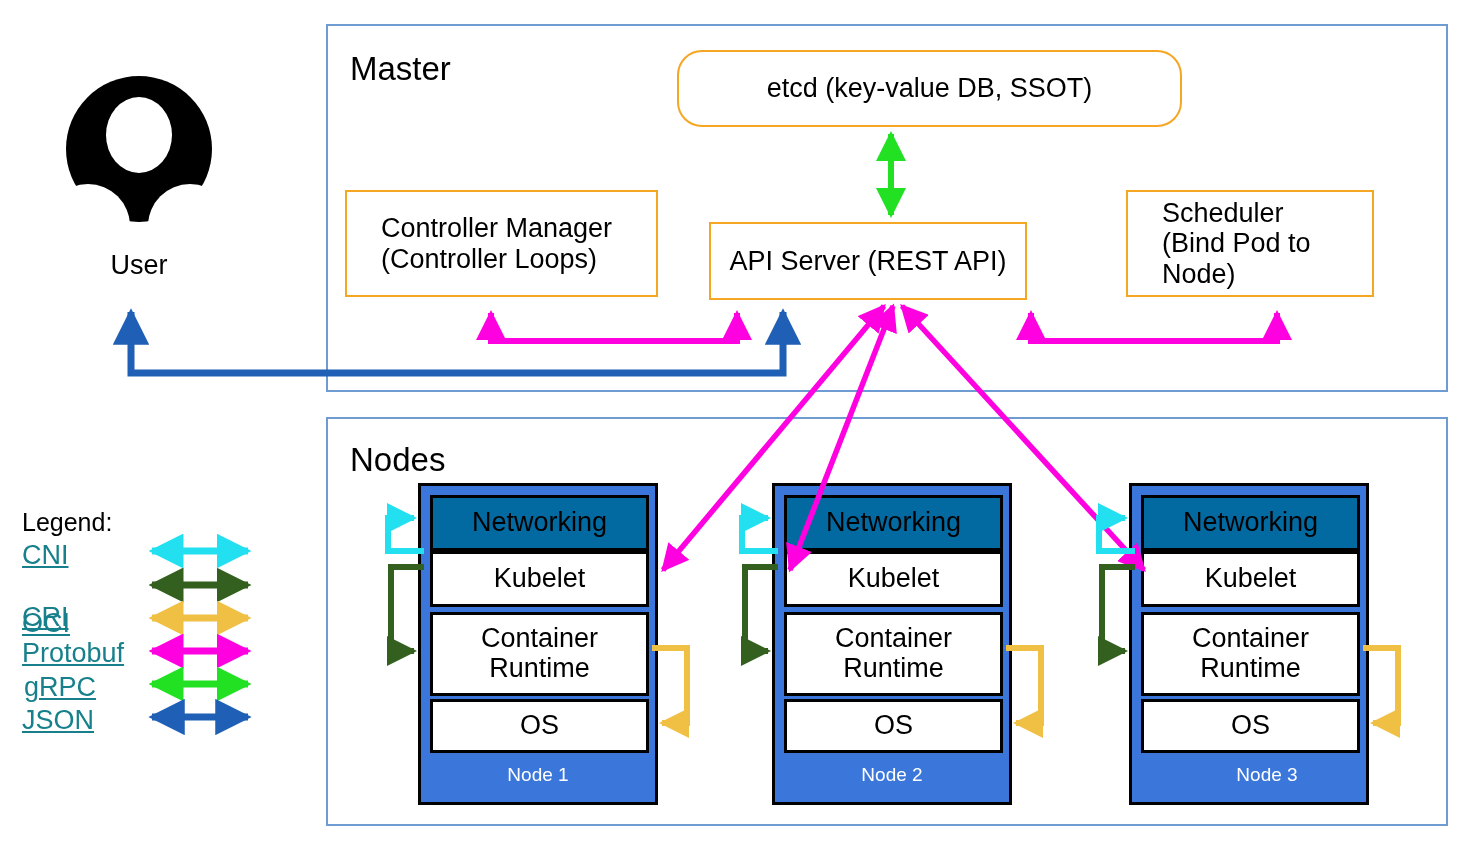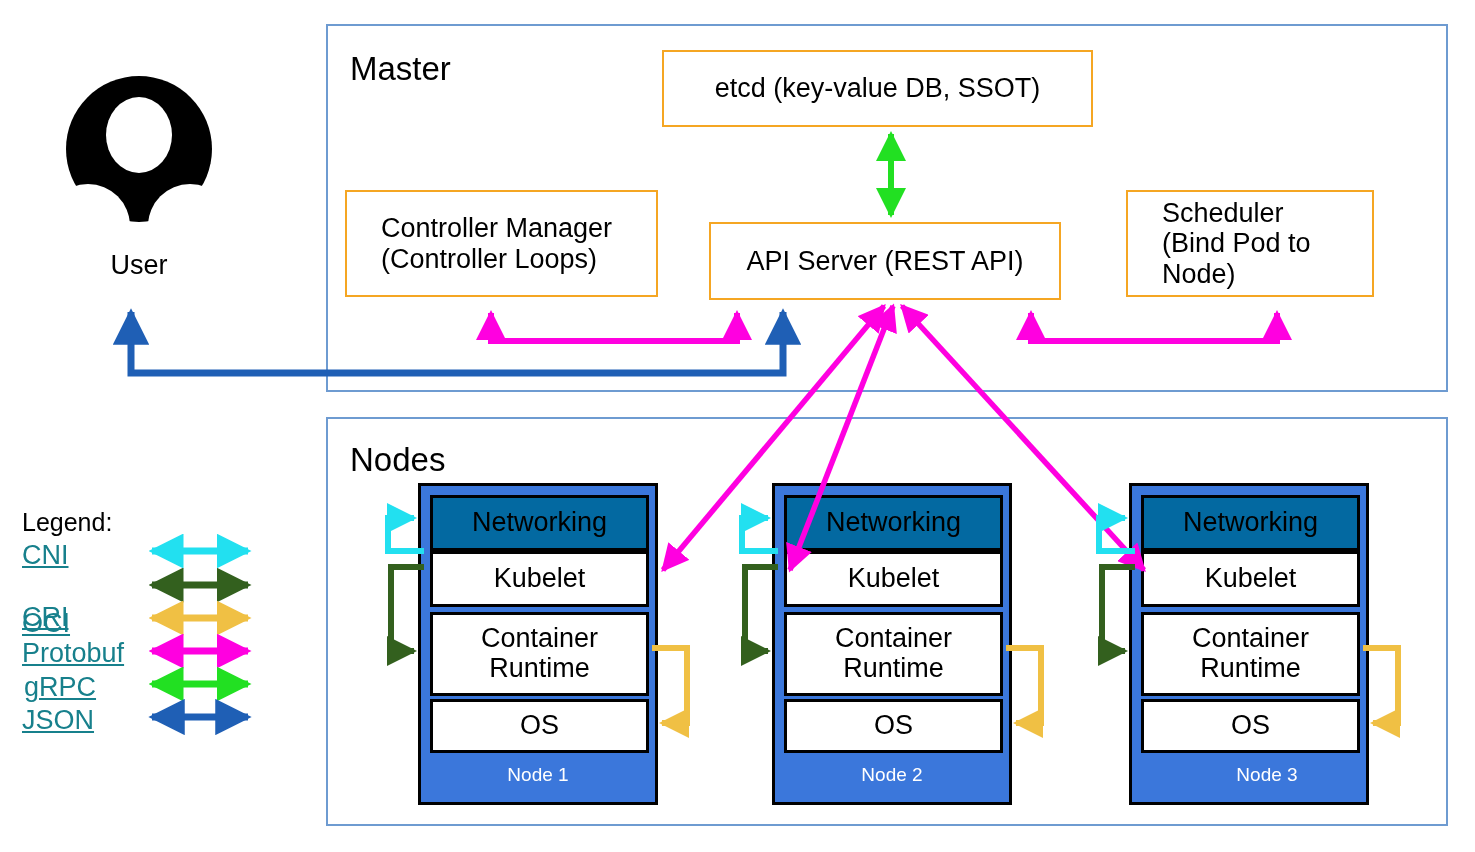--- a/index.html
+++ b/index.html
@@ -46,29 +46,29 @@
         </mask>
       </defs>
       <circle cx="73" cy="73" r="73" fill="#000" mask="url(#um)"></circle>
     </svg>
   </div>
   <div class="user-caption" style="left:59px;top:250px;">User</div>
 
   <div class="group-frame" style="left:326px;top:24px;width:1122px;height:368px;"></div>
   <div class="group-title" style="left:350px;top:52px;">Master</div>
 
-  <div class="mbox center" style="left:662px;top:50px;width:431px;height:77px;">
+  <div class="mbox center" style="left:677px;top:50px;width:505px;height:77px;border-radius:25px;">
     <span>etcd (key-value DB, SSOT)</span>
   </div>
 
   <div class="mbox left" style="left:345px;top:190px;width:313px;height:107px;">
     <span class="ml">Controller Manager<br>(Controller Loops)</span>
   </div>
 
-  <div class="mbox center" style="left:709px;top:222px;width:352px;height:78px;">
+  <div class="mbox center" style="left:709px;top:222px;width:318px;height:78px;">
     <span>API Server (REST API)</span>
   </div>
 
   <div class="mbox left" style="left:1126px;top:190px;width:248px;height:107px;">
     <span class="ml">Scheduler<br>(Bind Pod to Node)</span>
   </div>
 
   <div class="group-frame" style="left:326px;top:417px;width:1122px;height:409px;"></div>
   <div class="group-title" style="left:350px;top:443px;">Nodes</div>
 

